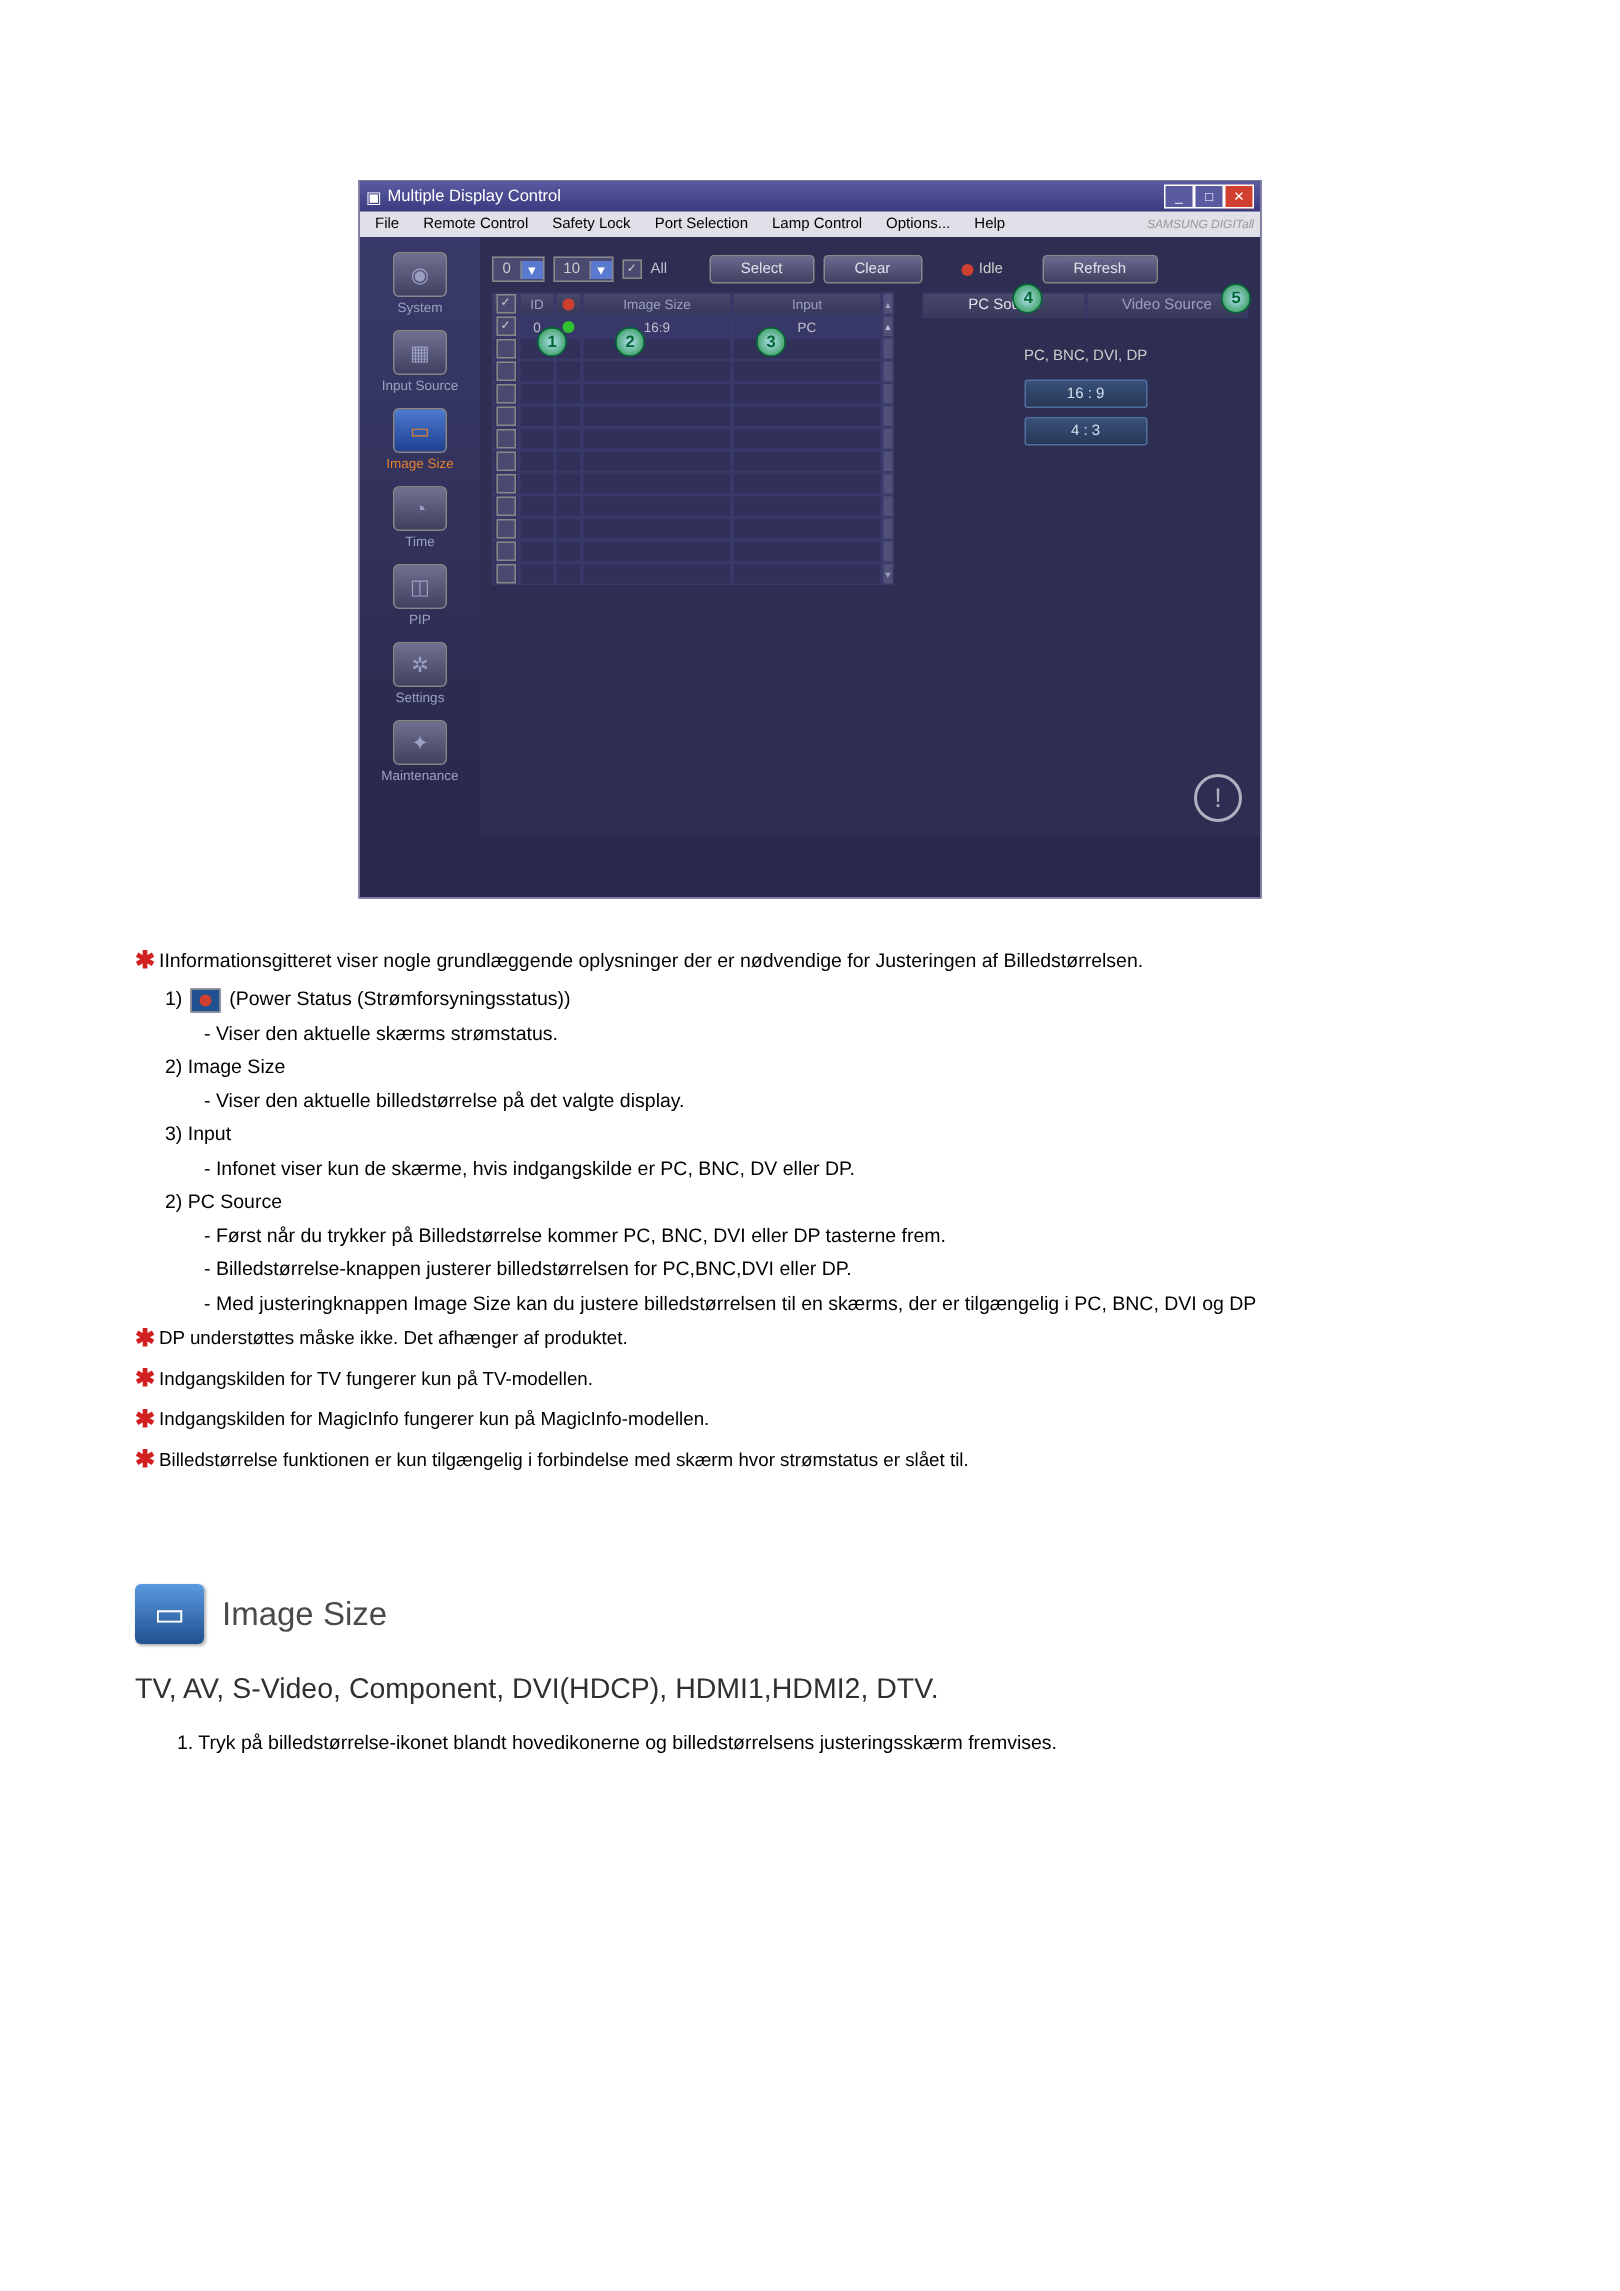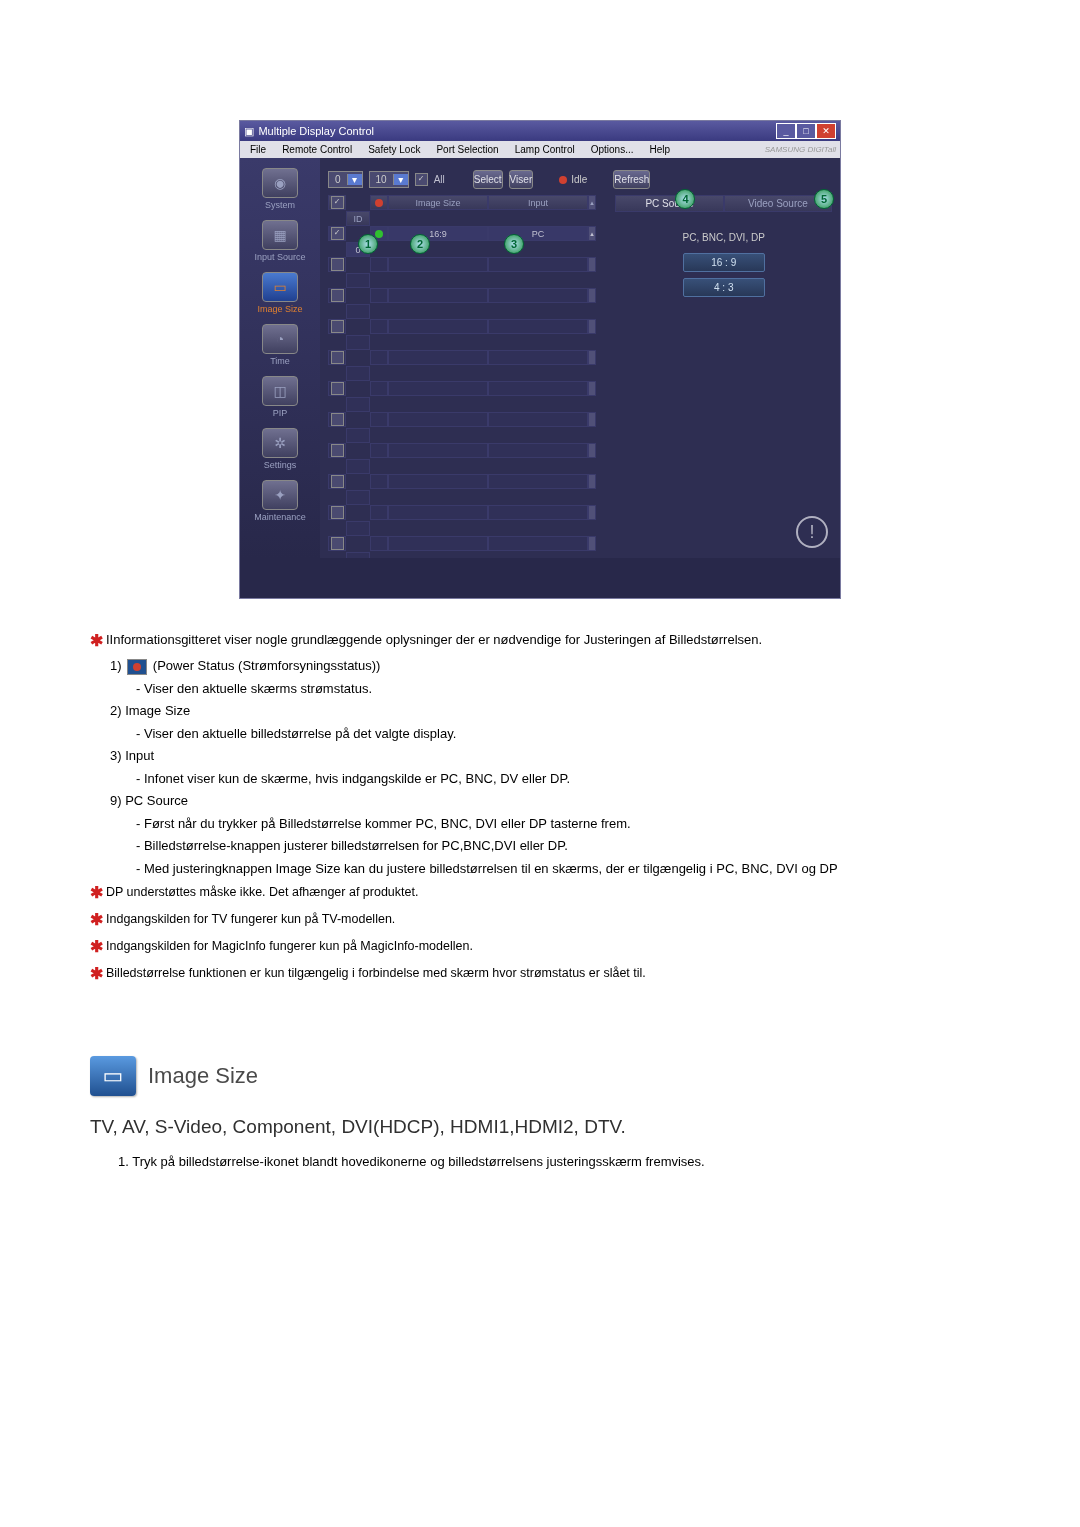--- a/index.html
+++ b/index.html
@@ -112,21 +112,21 @@
   .dd .v { padding:0 6px; }
   .dd .cv { width:14px; background:#5a7ad0; color:#fff; text-align:center; border-left:1px solid #888;}
   .chk {
     width:11px; height:11px;
     border:1px solid #888;
     background:#4a4a70;
   }
   .chk.on::after { content:"✓"; font-size:8px; color:#ccc; display:block; line-height:9px; text-align:center;}
   .tbtn {
     height:17px;
-    padding:0 0;
+    padding:0 20px;
     background: linear-gradient(#6a6a90,#404060);
     border:1px solid #888;
     border-radius:3px;
     color:#e0e0e8;
     font-size:10px;
     display:flex; align-items:center;
   }
   .idle { display:flex; align-items:center; gap:4px; color:#ccc; font-size:10px;}
   .idle-dot { width:8px; height:8px; border-radius:50%; background:#d04030; }
   .panels {
@@ -146,21 +146,21 @@
     color:#9aa0c0;
   }
   .grid-head div, .grid-row div {
     border:1px solid #3a3a6a;
     background: linear-gradient(#48486a,#38385a);
     height:15px;
     display:flex; align-items:center; justify-content:center;
     box-sizing:border-box;
   }
   .c-chk { width:18px; }
-  .c-id  { width:24px;margin-top:16px; }
+  .c-id  { width:24px; }
   .c-pw  { width:18px; }
   .c-is  { width:100px; }
   .c-in  { width:100px; }
   .c-sb  { width:8px; }
   .grid-body {
     position:relative;
   }
   .grid-row div { background:#303058; }
   .grid-row.first div { background:#383868; color:#c0c0d0; }
   .pw-dot { width:8px; height:8px; border-radius:50%; background:#d04030; }
@@ -335,21 +335,21 @@
               <span class="v">10</span>
               <span class="cv">▾</span>
             </div>
           <div class="chk on"></div>
           <span>All</span>
           <div style="width:16px"></div>
           <div class="tbtn">
               <span>Select</span>
             </div>
           <div class="tbtn">
-              <span>Viser</span>
+              <span>Clear</span>
             </div>
           <div style="width:14px"></div>
           <div class="idle">
               <span class="idle-dot"></span>
               <span>Idle</span>
             </div>
           <div style="width:14px"></div>
           <div class="tbtn">
               <span>Refresh</span>
             </div>
@@ -535,21 +535,21 @@
       <span>(Power Status (Strømforsyningsstatus))</span>
     </div>
     <div class="dash-line">- Viser den aktuelle skærms strømstatus.</div>
 
     <div class="num-line">2)  Image Size</div>
     <div class="dash-line">- Viser den aktuelle billedstørrelse på det valgte display.</div>
 
     <div class="num-line">3)  Input</div>
     <div class="dash-line">- Infonet viser kun de skærme, hvis indgangskilde er PC, BNC, DV eller DP.</div>
 
-    <div class="num-line">9)  PC Source</div>
+    <div class="num-line">2)  PC Source</div>
     <div class="dash-line">- Først når du trykker på Billedstørrelse kommer PC, BNC, DVI eller DP tasterne frem.</div>
     <div class="dash-line">- Billedstørrelse-knappen justerer billedstørrelsen for PC,BNC,DVI eller DP.</div>
 
     <div class="dash-line">- Med justeringknappen Image Size kan du justere billedstørrelsen til en skærms, der er tilgængelig i PC, BNC, DVI og DP</div>
 
     <div class="star-line note"><span class="star">✱</span><span>DP understøttes måske ikke. Det afhænger af produktet.</span></div>
     <div class="star-line note"><span class="star">✱</span><span>Indgangskilden for TV fungerer kun på TV-modellen.</span></div>
     <div class="star-line note"><span class="star">✱</span><span>Indgangskilden for MagicInfo fungerer kun på MagicInfo-modellen.</span></div>
     <div class="star-line note"><span class="star">✱</span><span>Billedstørrelse funktionen er kun tilgængelig i forbindelse med skærm hvor strømstatus er slået til.</span></div>
 

